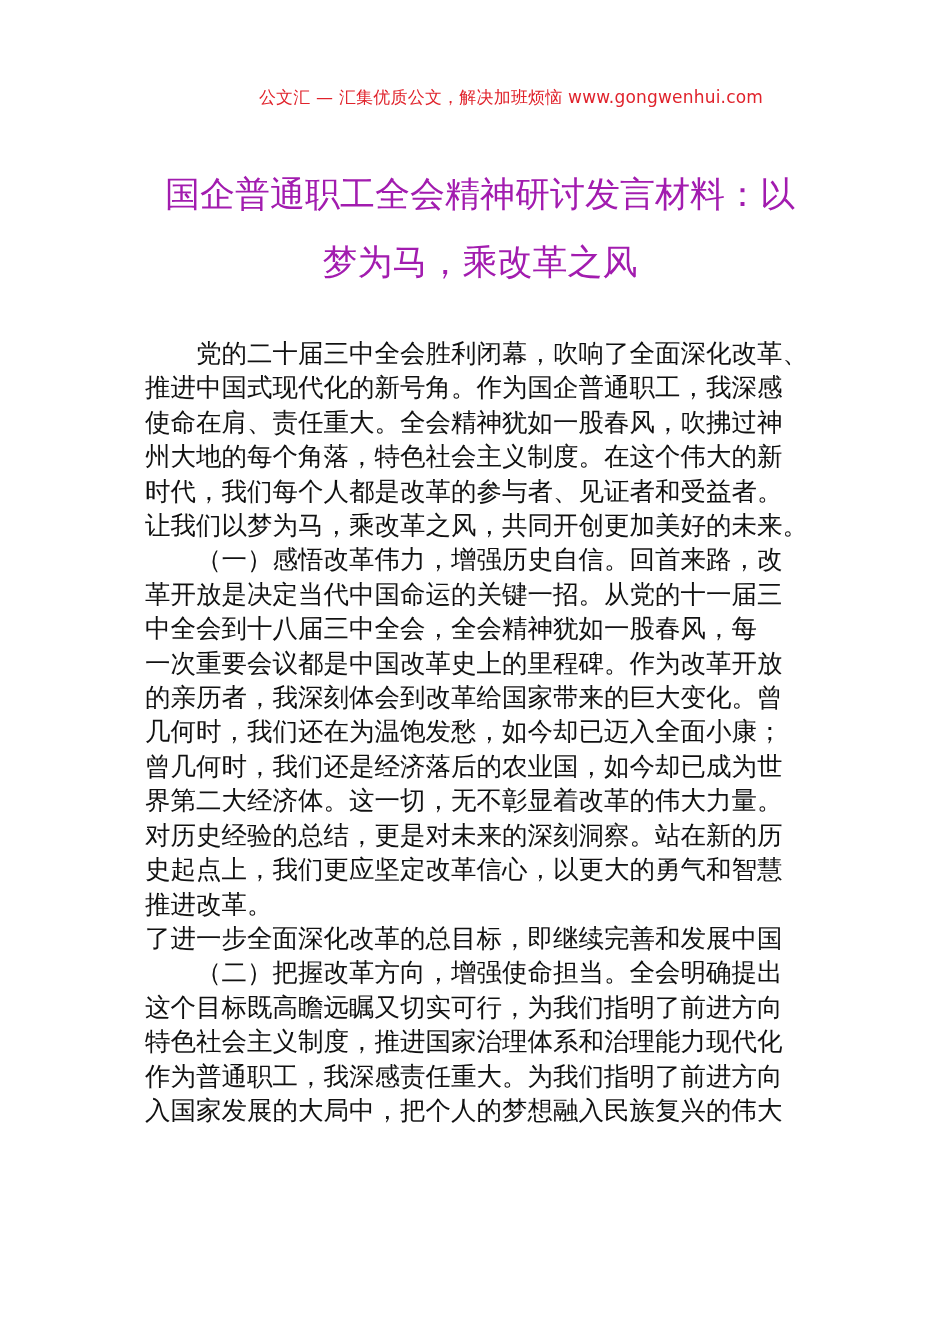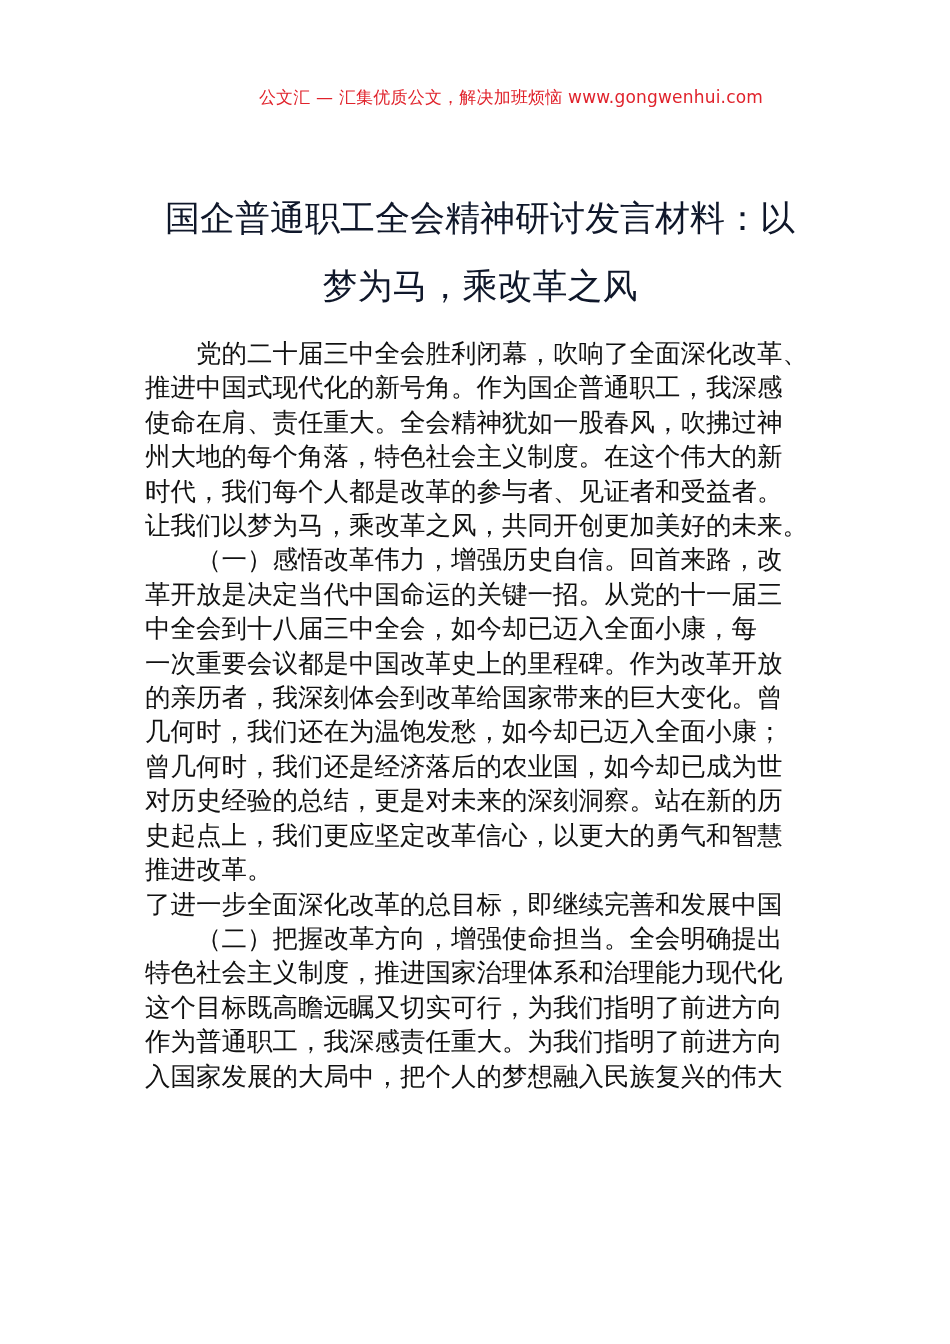--- a/index.html
+++ b/index.html
@@ -1,22 +1,22 @@
 <!DOCTYPE html>
 <html><head>
   <meta charset="utf-8">
   <style>
     html, body { margin: 0; padding: 0; background: #ffffff; }
     body { width: 950px; height: 1344px; position: relative; overflow: hidden;
            font-family: "DejaVu Sans", "Liberation Sans", sans-serif; color: #111; }
     .page { position: absolute; left: 0; top: 0; width: 950px; height: 1344px; background: #fff; }
     .header { position: absolute; top: 86px; left: 0; width: 950px; text-align: center;
               color: #e0222b; font-size: 17px; letter-spacing: 0.2px; white-space: nowrap; margin-left: 36px; }
-    .title { position: absolute; top: 184px; left: 140px; width: 680px; text-align: center;
-             font-size: 35px; line-height: 68px; color: #0f172a; }
+    .title { position: absolute; top: 160px; left: 140px; width: 680px; text-align: center;
+             font-size: 35px; line-height: 68px; color: #a21caf; }
     .title .line { display: block; white-space: nowrap; }
     .body { position: absolute; top: 337px; left: 145px; width: 665px;
             font-size: 25.5px; line-height: 34.4px; color: #111; }
     .body .ln { display: block; white-space: nowrap; font-family: Liberation Serif, serif; }
     .body .ind { padding-left: 51px; }
     .body .heading { padding-left: 51px; font-size: 24px; }
   </style>
 </head>
 <body>
 
@@ -30,28 +30,29 @@
 
   <div class="body">
     <span class="ln ind">党的二十届三中全会胜利闭幕，吹响了全面深化改革、</span>
     <span class="ln">推进中国式现代化的新号角。作为国企普通职工，我深感</span>
     <span class="ln">使命在肩、责任重大。全会精神犹如一股春风，吹拂过神</span>
     <span class="ln">州大地的每个角落，特色社会主义制度。在这个伟大的新</span>
     <span class="ln">时代，我们每个人都是改革的参与者、见证者和受益者。</span>
     <span class="ln">让我们以梦为马，乘改革之风，共同开创更加美好的未来。</span>
     <span class="ln ind">（一）感悟改革伟力，增强历史自信。回首来路，改</span>
     <span class="ln">革开放是决定当代中国命运的关键一招。从党的十一届三</span>
-    <span class="ln">中全会到十八届三中全会，如今却已迈入全面小康，每</span>
+    <span class="ln">中全会到十八届三中全会，全会精神犹如一股春风，每</span>
     <span class="ln">一次重要会议都是中国改革史上的里程碑。作为改革开放</span>
     <span class="ln">的亲历者，我深刻体会到改革给国家带来的巨大变化。曾</span>
     <span class="ln">几何时，我们还在为温饱发愁，如今却已迈入全面小康；</span>
     <span class="ln">曾几何时，我们还是经济落后的农业国，如今却已成为世</span>
+    <span class="ln">界第二大经济体。这一切，无不彰显着改革的伟大力量。</span>
     <span class="ln">对历史经验的总结，更是对未来的深刻洞察。站在新的历</span>
     <span class="ln">史起点上，我们更应坚定改革信心，以更大的勇气和智慧</span>
     <span class="ln">推进改革。</span>
     <span class="ln">了进一步全面深化改革的总目标，即继续完善和发展中国</span>
     <span class="ln ind">（二）把握改革方向，增强使命担当。全会明确提出</span>
+    <span class="ln">这个目标既高瞻远瞩又切实可行，为我们指明了前进方向</span>
     <span class="ln">特色社会主义制度，推进国家治理体系和治理能力现代化</span>
-    <span class="ln">这个目标既高瞻远瞩又切实可行，为我们指明了前进方向</span>
     <span class="ln">作为普通职工，我深感责任重大。为我们指明了前进方向</span>
     <span class="ln">入国家发展的大局中，把个人的梦想融入民族复兴的伟大</span>
   </div>
 </div>
 
 </body></html>

